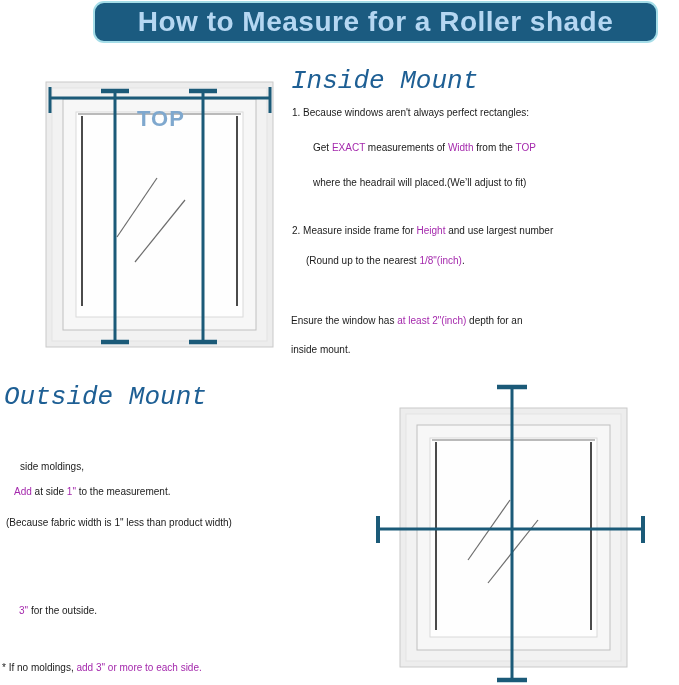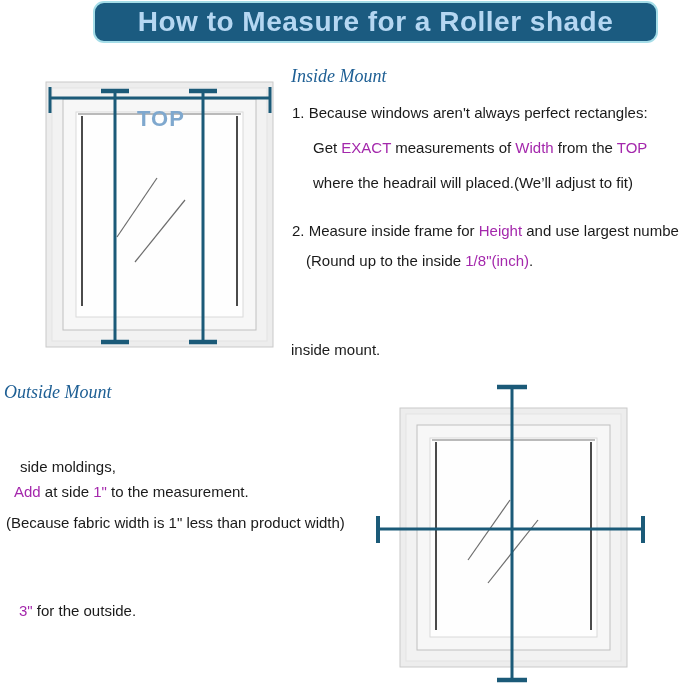--- a/index.html
+++ b/index.html
@@ -24,27 +24,27 @@
     border:2px solid var(--banner-border);
     border-radius:11px;
     color:var(--banner-text);
     font-size:28px;font-weight:bold;
     text-align:center;line-height:38px;
     letter-spacing:0.5px;
     margin-left:30px;
   }
   .tline{
     position:absolute;white-space:nowrap;
-    font-size:15px;color:var(--body-text);line-height:18px;
+    font-size:10px;color:var(--body-text);line-height:18px;
   }
   .tline .mg{color:var(--magenta);}
   .mount-heading{
     position:absolute;white-space:nowrap;
-    font-family:Liberation Serif, serif;
-    font-style:italic;font-size:18px;color:var(--heading-blue);
+    font-family:Liberation Mono, monospace;
+    font-style:italic;font-size:26px;color:var(--heading-blue);
   }
   .top-label{
     position:absolute;left:137px;top:106px;
     font-size:22px;font-weight:bold;color:var(--top-label);
     letter-spacing:1px;
   }
   svg.overlay{position:absolute;left:0;top:0;}
 </style>
 </head>
 <body>
@@ -101,22 +101,24 @@
     </g>
   </svg>
 
   <div class="top-label">TOP</div>
 
   <div class="mount-heading" style="left:291px;top:66px">Inside Mount</div>
   <div class="tline" style="left:292px;top:104px"><span>1. Because windows aren't always perfect rectangles:</span></div>
   <div class="tline" style="left:313px;top:139px"><span>Get </span><span class="mg">EXACT</span><span> measurements of </span><span class="mg">Width</span><span> from the </span><span class="mg">TOP</span></div>
   <div class="tline" style="left:313px;top:174px"><span>where the headrail will placed.(We’ll adjust to fit)</span></div>
   <div class="tline" style="left:292px;top:222px"><span>2. Measure inside frame for </span><span class="mg">Height</span><span> and use largest number</span></div>
-  <div class="tline" style="left:306px;top:252px"><span>(Round up to the inside </span><span class="mg">1/8"(inch)</span><span>.</span></div>
+  <div class="tline" style="left:306px;top:252px"><span>(Round up to the nearest </span><span class="mg">1/8"(inch)</span><span>.</span></div>
+  <div class="tline" style="left:291px;top:312px"><span>Ensure the window has </span><span class="mg">at least 2"(inch)</span><span> depth for an</span></div>
   <div class="tline" style="left:291px;top:341px"><span>inside mount.</span></div>
 
   <div class="mount-heading" style="left:4px;top:382px">Outside Mount</div>
   <div class="tline" style="left:20px;top:458px"><span>side moldings,</span></div>
   <div class="tline" style="left:14px;top:483px"><span class="mg">Add</span><span> at side </span><span class="mg">1"</span><span> to the measurement.</span></div>
   <div class="tline" style="left:6px;top:514px"><span>(Because fabric width is 1" less than product width)</span></div>
   <div class="tline" style="left:19px;top:602px"><span class="mg">3"</span><span>  for the outside.</span></div>
+  <div class="tline" style="left:2px;top:659px"><span>* If no moldings, </span><span class="mg">add 3" or more to each side.</span></div>
 
 </div>
 
 </body></html>

